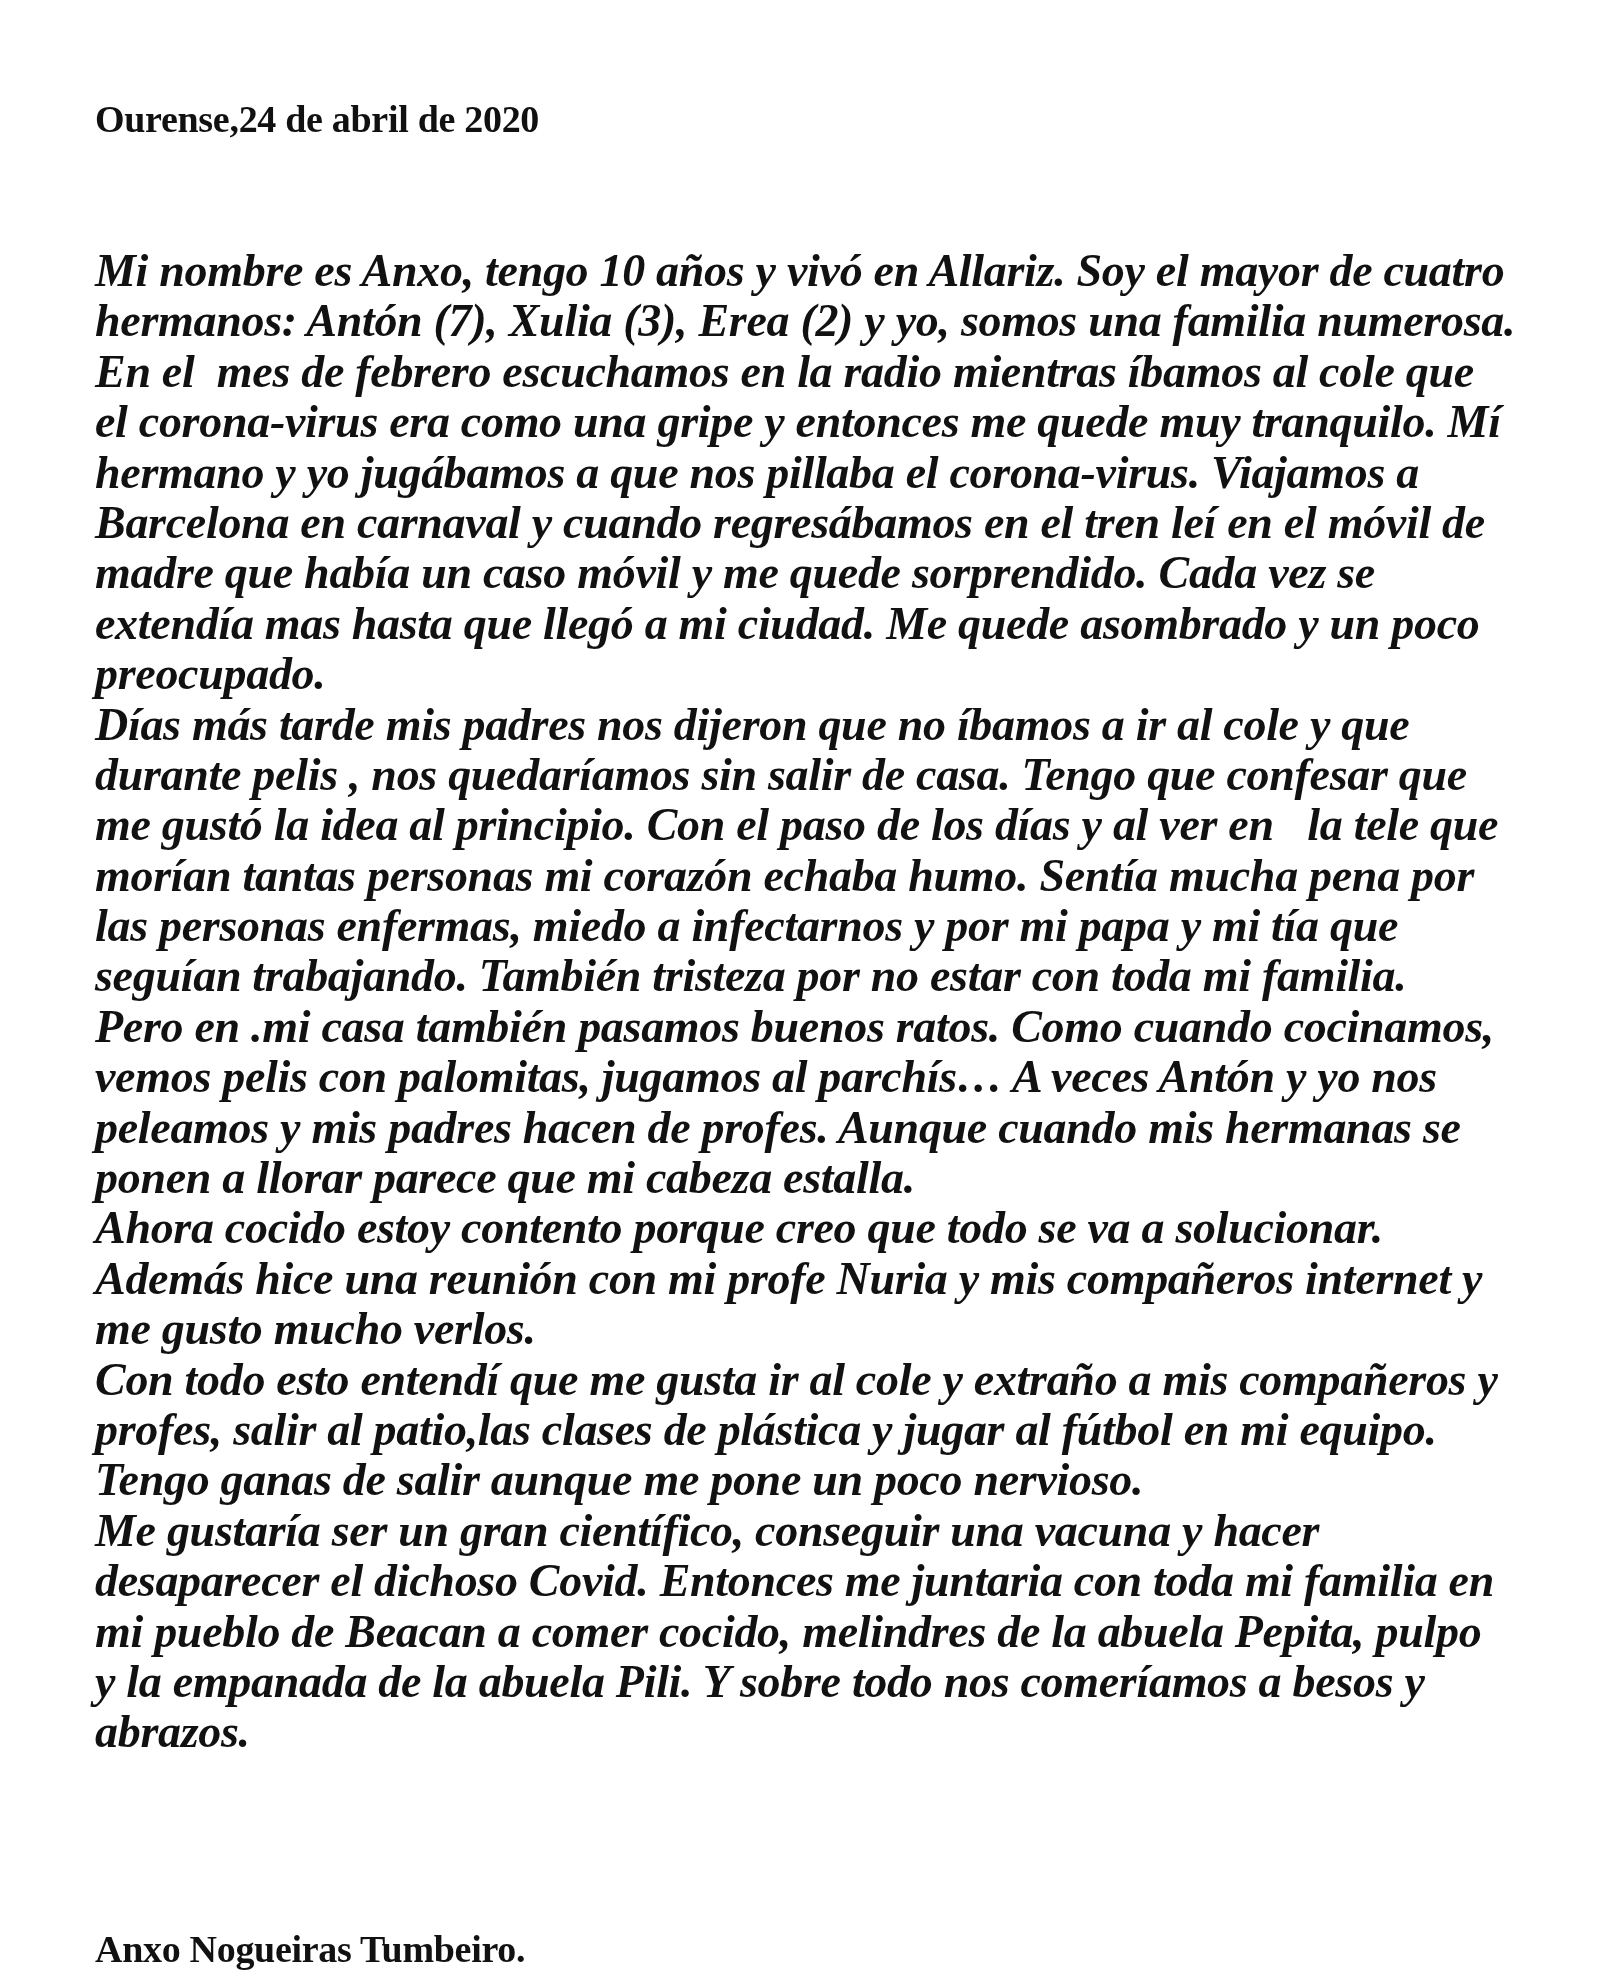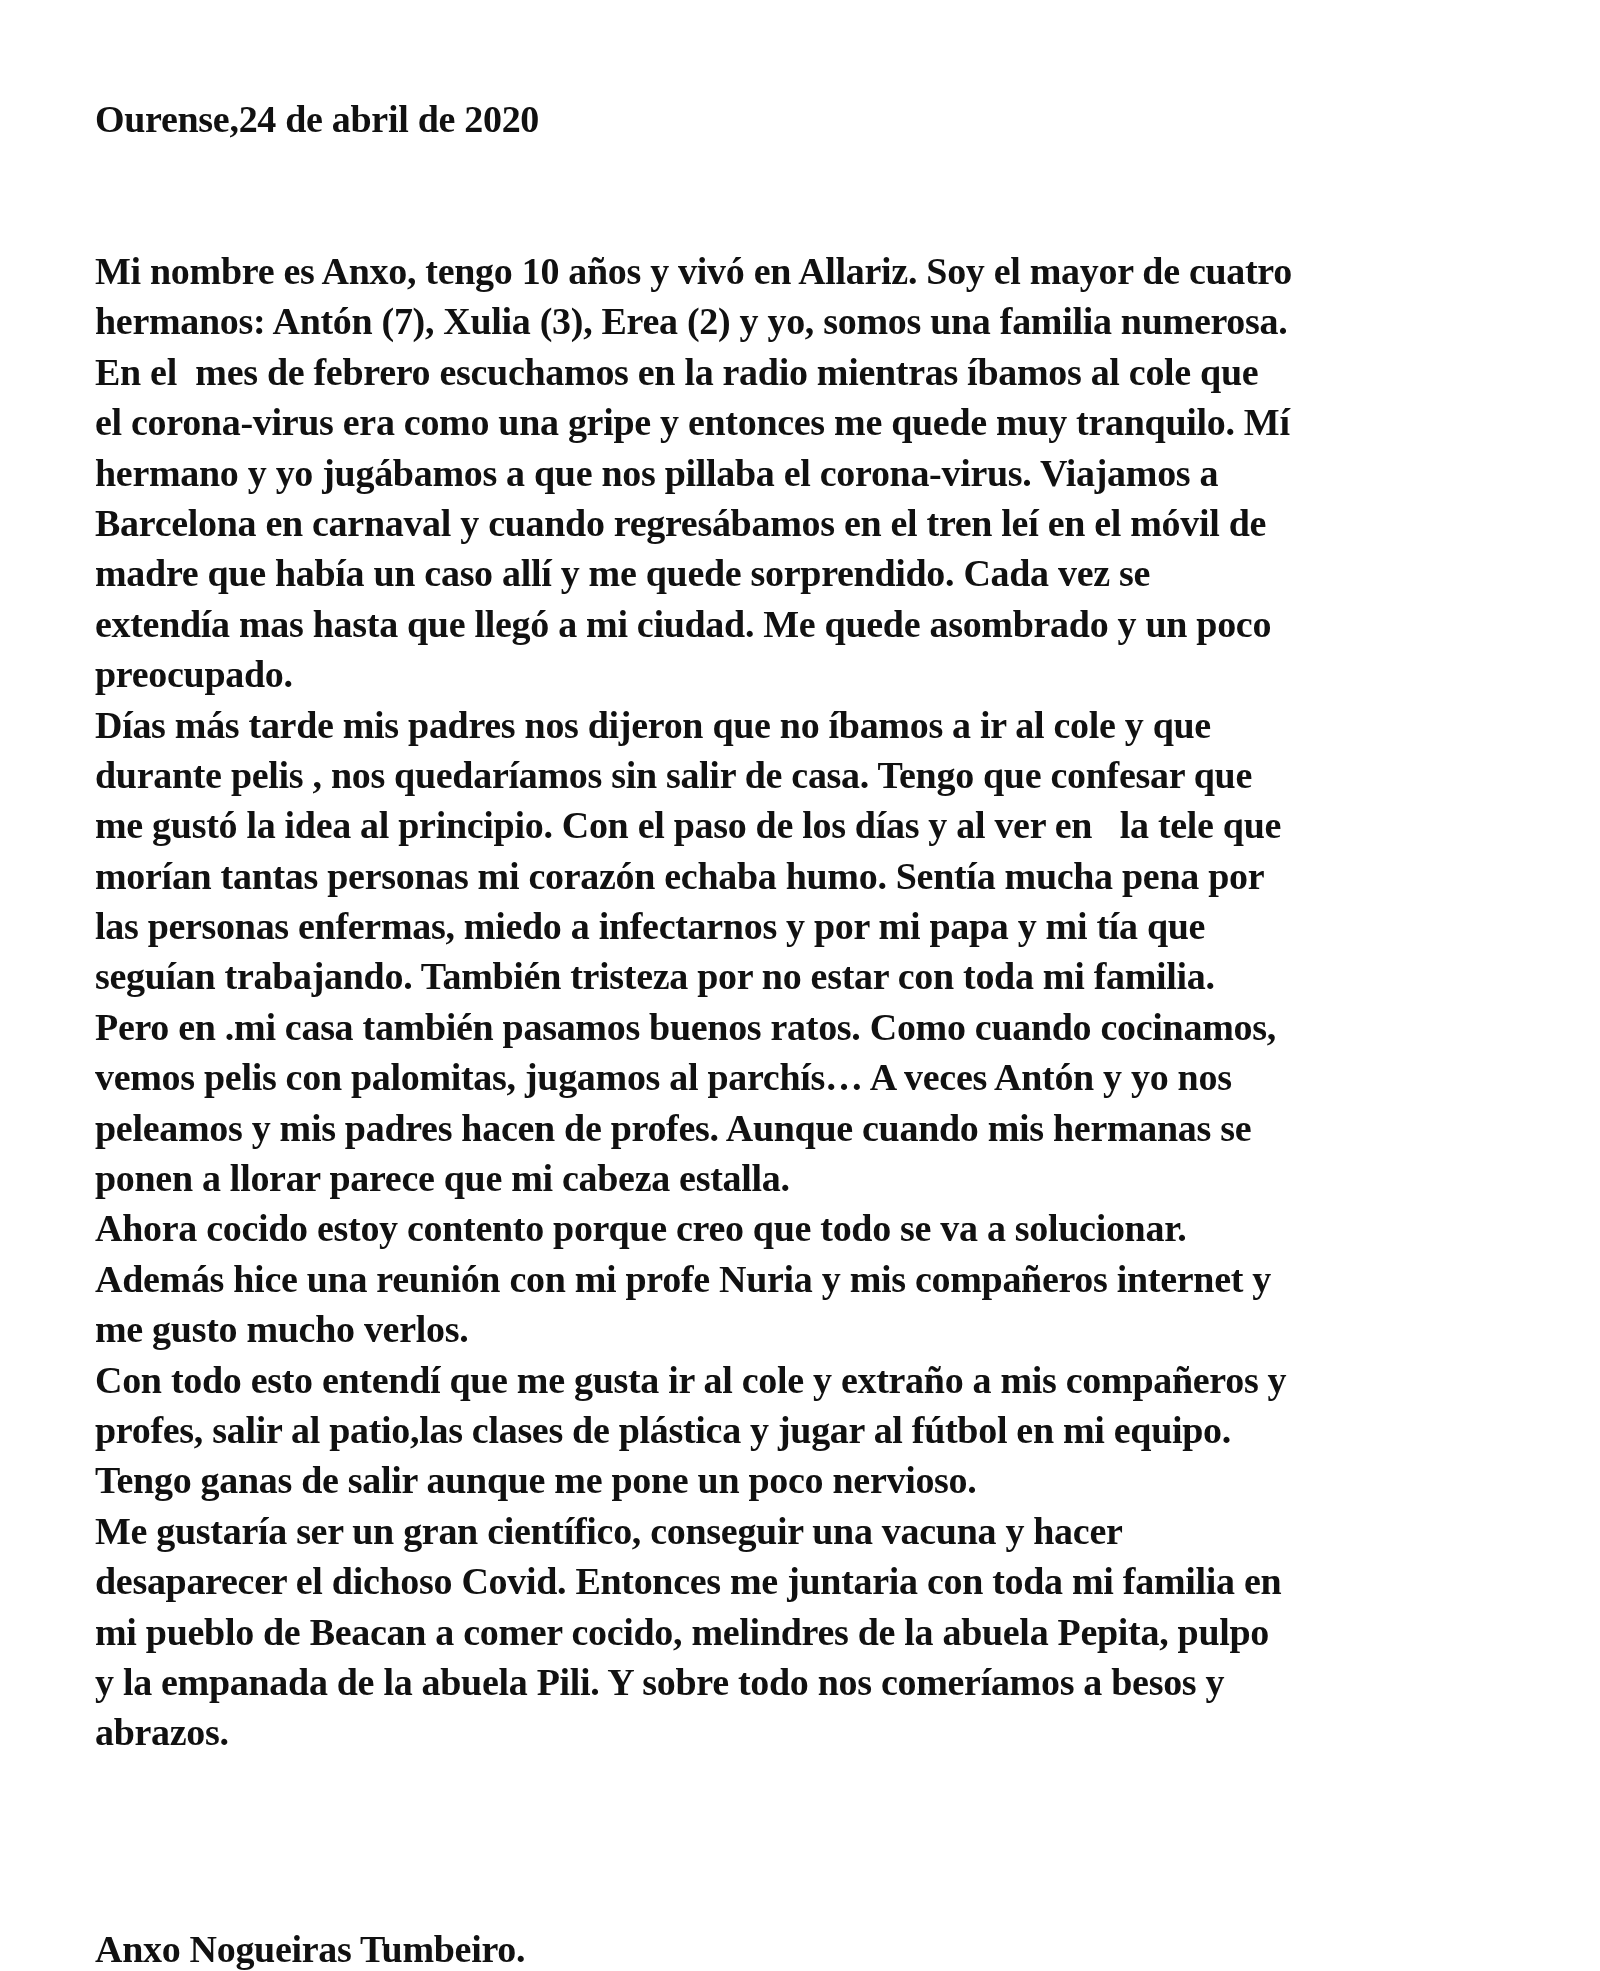--- a/index.html
+++ b/index.html
@@ -34,25 +34,26 @@
       letter-spacing: -0.3px;
     }
     .body-text {
       position: absolute;
       left: 95px;
       top: 246px;
       width: 1460px;
     }
     .line {
       display: block;
-      font-size: 38px;
+      font-size: 46px;
       line-height: 50.4px;
       height: 50.4px;
       white-space: pre;
       letter-spacing: -0.3px;
+      font-style: italic;
     }
     .signature {
       position: absolute;
       left: 95px;
       top: 1900px;
       font-size: 38px;
       line-height: 50px;
       white-space: pre;
       letter-spacing: -0.3px;
       margin-top: 24px;
@@ -64,21 +65,21 @@
 <div class="page">
   <div class="date-line">Ourense,24 de abril de 2020</div>
 
   <div class="body-text">
     <span class="line">Mi nombre es Anxo, tengo 10 años y vivó en Allariz. Soy el mayor de cuatro</span>
     <span class="line">hermanos: Antón (7), Xulia (3), Erea (2) y yo, somos una familia numerosa.</span>
     <span class="line">En el  mes de febrero escuchamos en la radio mientras íbamos al cole que</span>
     <span class="line">el corona-virus era como una gripe y entonces me quede muy tranquilo. Mí</span>
     <span class="line">hermano y yo jugábamos a que nos pillaba el corona-virus. Viajamos a</span>
     <span class="line">Barcelona en carnaval y cuando regresábamos en el tren leí en el móvil de</span>
-    <span class="line">madre que había un caso allí y me quede sorprendido. Cada vez se</span>
+    <span class="line">madre que había un caso móvil y me quede sorprendido. Cada vez se</span>
     <span class="line">extendía mas hasta que llegó a mi ciudad. Me quede asombrado y un poco</span>
     <span class="line">preocupado.</span>
     <span class="line">Días más tarde mis padres nos dijeron que no íbamos a ir al cole y que</span>
     <span class="line">durante pelis , nos quedaríamos sin salir de casa. Tengo que confesar que</span>
     <span class="line">me gustó la idea al principio. Con el paso de los días y al ver en   la tele que</span>
     <span class="line">morían tantas personas mi corazón echaba humo. Sentía mucha pena por</span>
     <span class="line">las personas enfermas, miedo a infectarnos y por mi papa y mi tía que</span>
     <span class="line">seguían trabajando. También tristeza por no estar con toda mi familia.</span>
     <span class="line">Pero en .mi casa también pasamos buenos ratos. Como cuando cocinamos,</span>
     <span class="line">vemos pelis con palomitas, jugamos al parchís… A veces Antón y yo nos</span>

